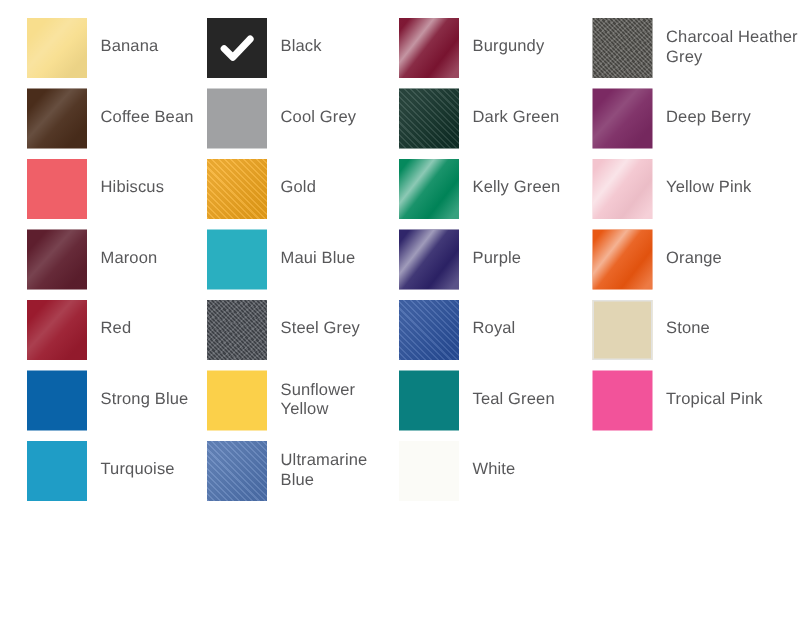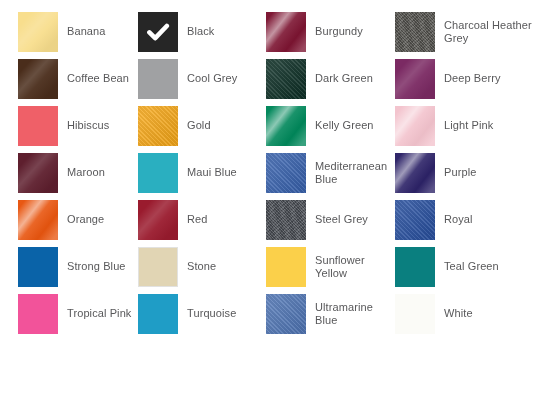--- a/index.html
+++ b/index.html
@@ -156,63 +156,59 @@
     <div class="swatch-option">
       <div class="swatch-chip tex-pique" title="Gold" style="background-color: rgb(245, 168, 28);"></div>
       <span class="swatch-label">Gold</span>
     </div>
     <div class="swatch-option">
       <div class="swatch-chip tex-sheen" title="Kelly Green" style="background-color: rgb(0, 135, 90);"></div>
       <span class="swatch-label">Kelly Green</span>
     </div>
     <div class="swatch-option">
       <div class="swatch-chip tex-sheen" title="Light Pink" style="background-color: rgb(243, 195, 205);"></div>
-      <span class="swatch-label">Light Pink</span>
+      <span class="swatch-label">Yellow Pink</span>
     </div>
     <div class="swatch-option">
       <div class="swatch-chip tex-satin" title="Maroon" style="background-color: rgb(94, 31, 46);"></div>
       <span class="swatch-label">Maroon</span>
     </div>
     <div class="swatch-option">
       <div class="swatch-chip tex-flat" title="Maui Blue" style="background-color: rgb(42, 175, 192);"></div>
       <span class="swatch-label">Maui Blue</span>
     </div>
     <div class="swatch-option">
-      <div class="swatch-chip tex-pique" title="Mediterranean Blue" style="background-color: rgb(59, 100, 174);"></div>
-      <span class="swatch-label">Mediterranean Blue</span>
-    </div>
-    <div class="swatch-option">
       <div class="swatch-chip tex-sheen" title="Purple" style="background-color: rgb(44, 34, 103);"></div>
       <span class="swatch-label">Purple</span>
     </div>
     <div class="swatch-option">
       <div class="swatch-chip tex-sheen" title="Orange" style="background-color: rgb(232, 85, 15);"></div>
       <span class="swatch-label">Orange</span>
     </div>
     <div class="swatch-option">
       <div class="swatch-chip tex-satin" title="Red" style="background-color: rgb(154, 27, 46);"></div>
       <span class="swatch-label">Red</span>
     </div>
     <div class="swatch-option">
       <div class="swatch-chip tex-heather" title="Steel Grey" style="background-color: rgb(74, 78, 85);"></div>
       <span class="swatch-label">Steel Grey</span>
     </div>
     <div class="swatch-option">
       <div class="swatch-chip tex-pique" title="Royal" style="background-color: rgb(43, 82, 160);"></div>
       <span class="swatch-label">Royal</span>
     </div>
     <div class="swatch-option">
+      <div class="swatch-chip tex-flat has-border" title="Stone" style="background-color: rgb(225, 213, 180);"></div>
+      <span class="swatch-label">Stone</span>
+    </div>
+    <div class="swatch-option">
       <div class="swatch-chip tex-flat" title="Strong Blue" style="background-color: rgb(10, 99, 168);"></div>
       <span class="swatch-label">Strong Blue</span>
     </div>
     <div class="swatch-option">
-      <div class="swatch-chip tex-flat has-border" title="Stone" style="background-color: rgb(225, 213, 180);"></div>
-      <span class="swatch-label">Stone</span>
-    </div>
-    <div class="swatch-option">
       <div class="swatch-chip tex-flat" title="Sunflower Yellow" style="background-color: rgb(251, 208, 74);"></div>
       <span class="swatch-label">Sunflower Yellow</span>
     </div>
     <div class="swatch-option">
       <div class="swatch-chip tex-flat" title="Teal Green" style="background-color: rgb(10, 127, 127);"></div>
       <span class="swatch-label">Teal Green</span>
     </div>
     <div class="swatch-option">
       <div class="swatch-chip tex-flat" title="Tropical Pink" style="background-color: rgb(242, 83, 154);"></div>
       <span class="swatch-label">Tropical Pink</span>

